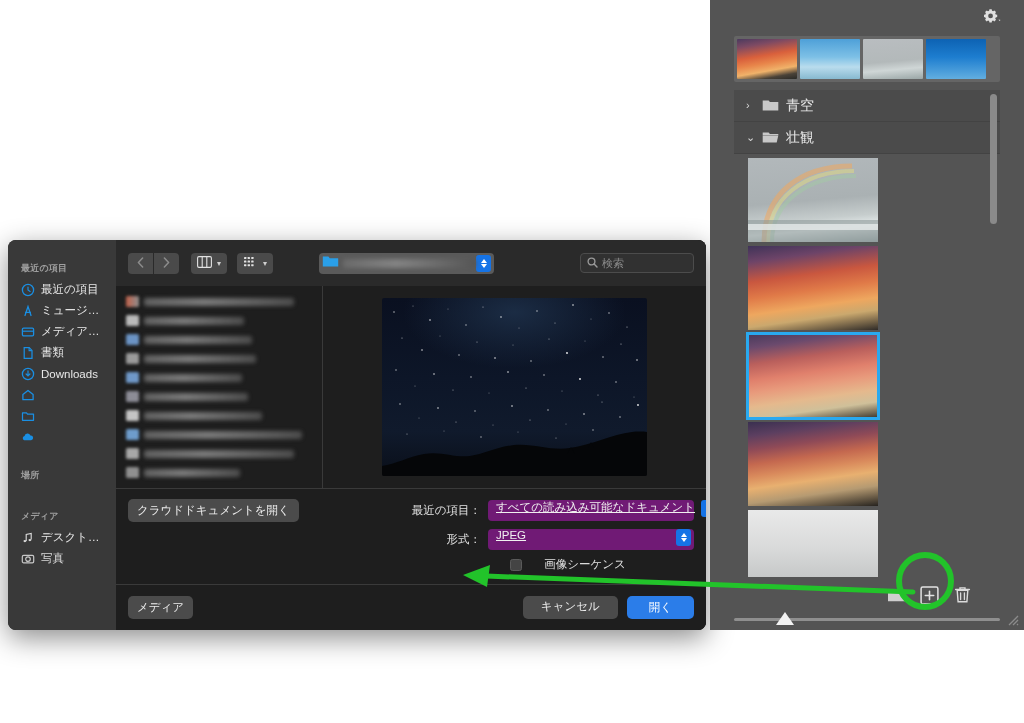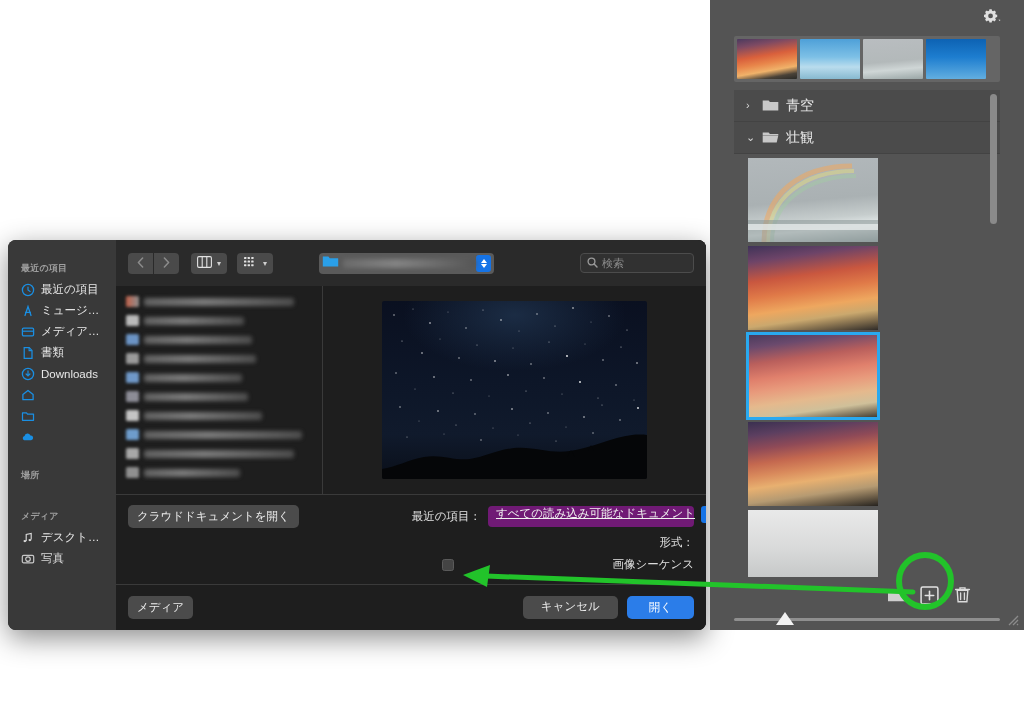--- a/index.html
+++ b/index.html
@@ -527,25 +527,32 @@
                   <i class="up"></i>
                   <i class="down"></i>
                 </span>
             </span>
           </span>
         </div>
 
         <div class="opt-row">
           <span class="opt-right">
             <span class="opt-label">形式：</span>
+            <span class="popup-menu" style="width:206px">
+              <span class="pm-text">JPEG</span>
+              <span class="stepper">
+                  <i class="up"></i>
+                  <i class="down"></i>
+                </span>
+            </span>
           </span>
         </div>
 
         <div class="opt-row" style="margin-bottom:0">
-          <span class="opt-right" style="gap:22px;width:252px;justify-content:space-between;margin-left:auto">
+          <span class="opt-right" style="gap:22px;width:252px;justify-content:center;margin-left:auto">
             <span class="cbx"></span>
             <span class="opt-label">画像シーケンス</span>
           </span>
         </div>
       </div>
 
       <div id="dlg-footer">
         <span class="pill-btn">メディア</span>
         <span class="footer-right">
           <span class="pill-btn" style="padding:3px 18px">キャンセル</span>

